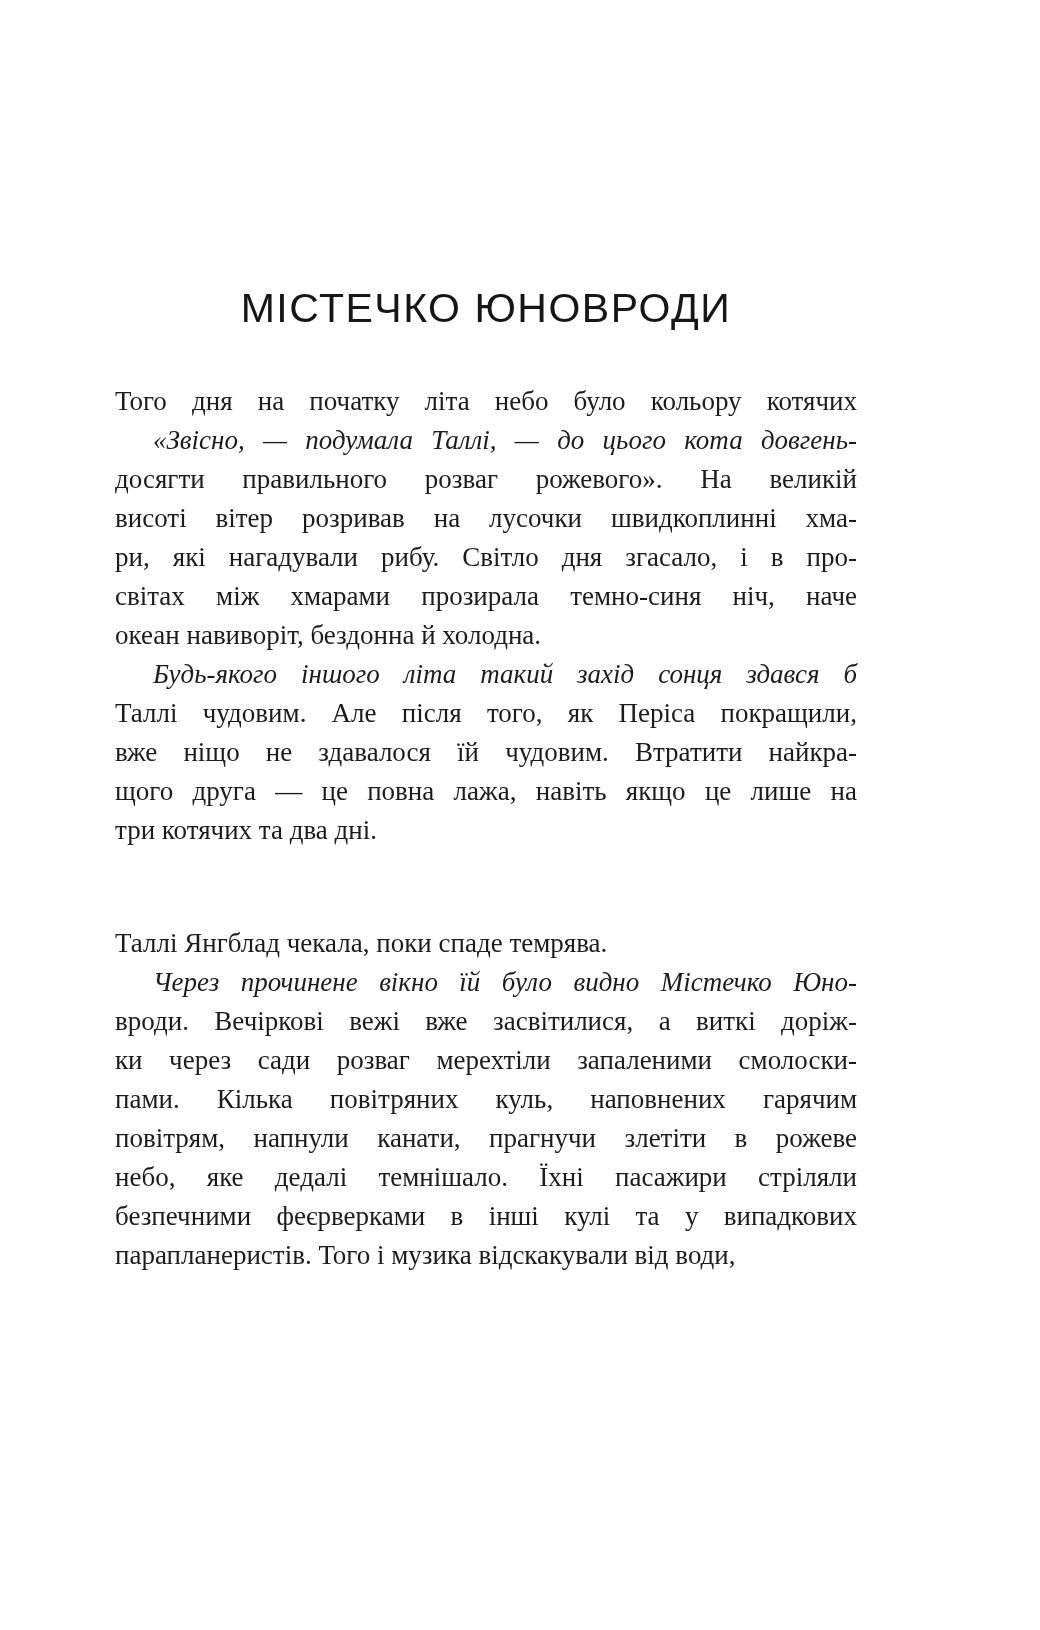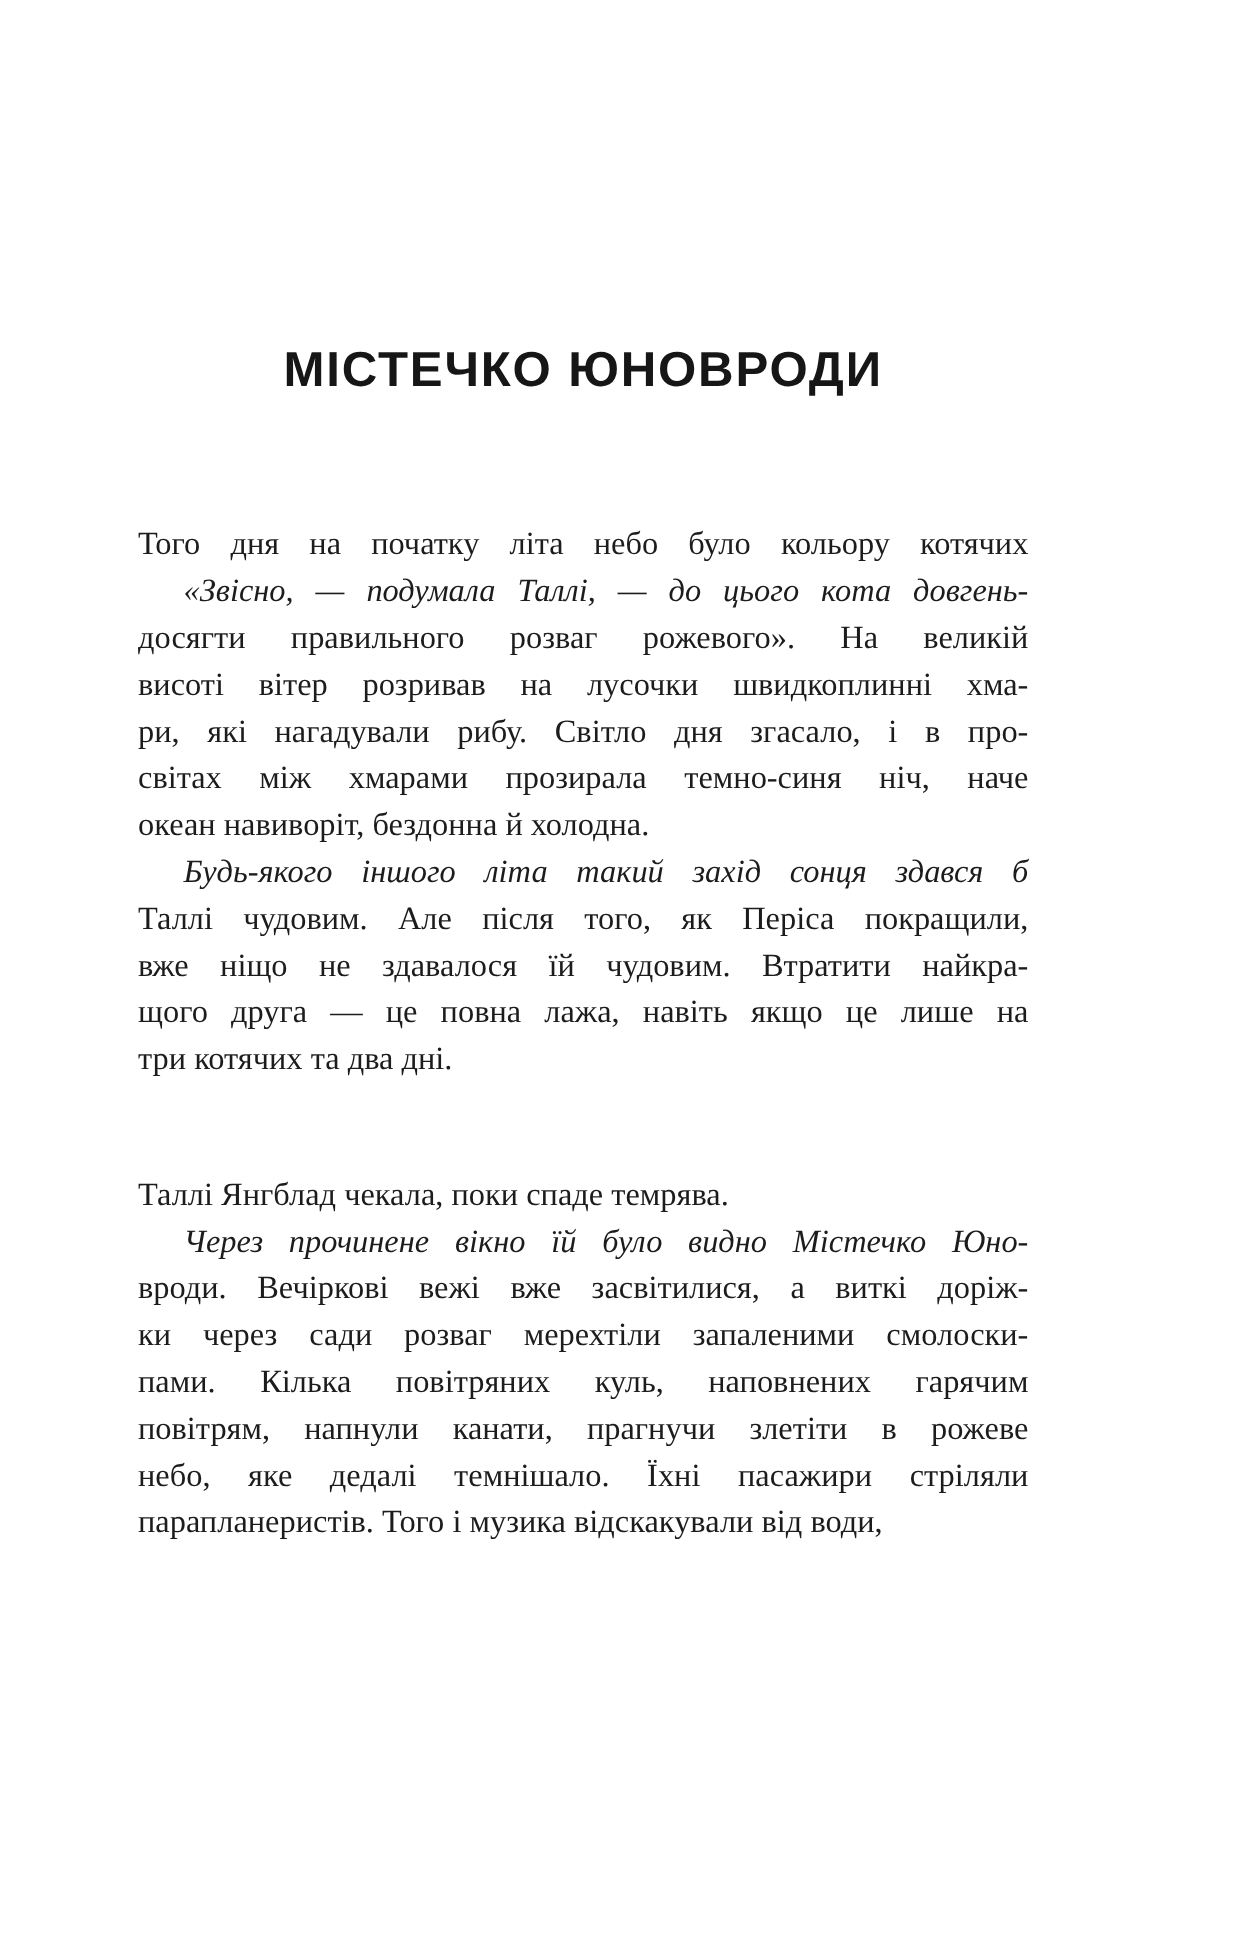--- a/index.html
+++ b/index.html
@@ -19,29 +19,29 @@
     .content {
       position: absolute;
       left: 115px;
       top: 0;
       width: 742px;
     }
     .chapter-title {
       margin-top: 284px;
       text-align: center;
       font-family: "Liberation Sans", sans-serif;
-      font-weight: 700;
+      font-weight: 400;
       font-size: 41px;
       line-height: 48px;
       letter-spacing: 1.5px;
       color: #161616;
       white-space: nowrap;
     }
     .body-text {
-      margin-top: 102px;
+      margin-top: 50px;
       font-size: 27px;
       line-height: 39px;
       color: #1c1c1c;
     }
     .para {
       margin: 0;
     }
     .para.section-break {
       margin-top: 74px;
     }
@@ -86,17 +86,18 @@
         <div class="para section-break">
           <div class="line last">Таллі Янгблад чекала, поки спаде темрява.</div>
         </div>
         <div class="para">
           <div class="line indent">Через прочинене вікно їй було видно Містечко Юно-</div>
           <div class="line">вроди. Вечіркові вежі вже засвітилися, а виткі доріж-</div>
           <div class="line">ки через сади розваг мерехтіли запаленими смолоски-</div>
           <div class="line">пами. Кілька повітряних куль, наповнених гарячим</div>
           <div class="line">повітрям, напнули канати, прагнучи злетіти в рожеве</div>
           <div class="line">небо, яке дедалі темнішало. Їхні пасажири стріляли</div>
+          <div class="line">безпечними феєрверками в інші кулі та у випадкових</div>
           <div class="line last">парапланеристів. Того і музика відскакували від води,</div>
         </div>
       </div>
   </div>
 </div>
 
 </body></html>

